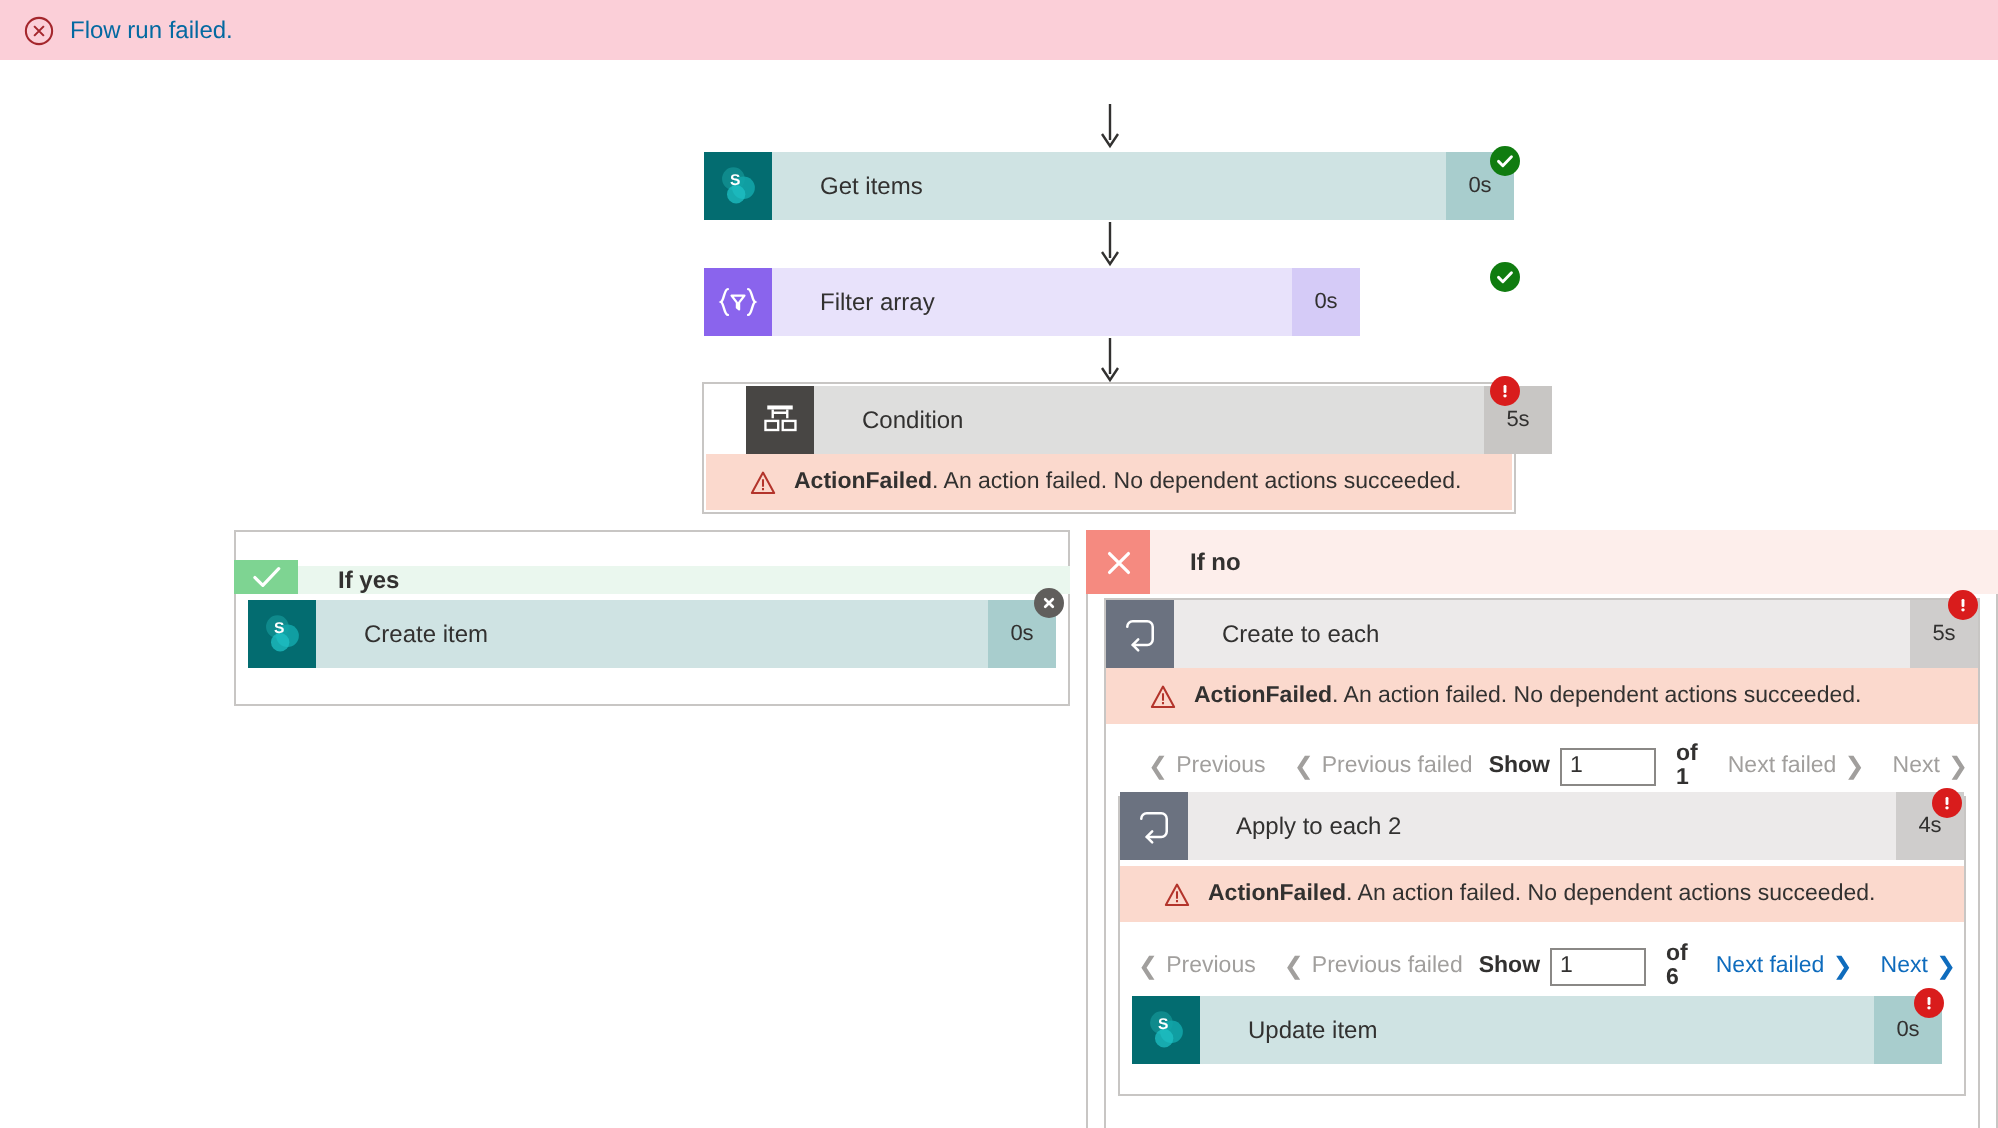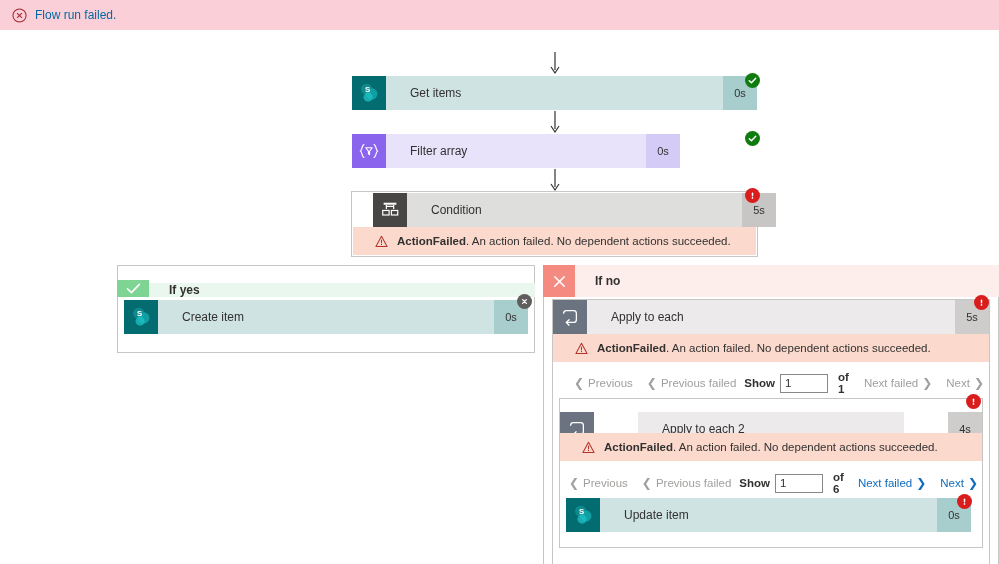--- a/index.html
+++ b/index.html
@@ -301,21 +301,21 @@
   </div>
 
   <div class="outline" style="left:552px; top:269px; width:438px; height:272px;"></div>
   <div class="card slate" style="left:553px; top:270px; width:436px;">
     <div class="card-icon">
       <svg width="20" height="20" viewBox="0 0 22 22">
         <path d="M4 7 A3 3 0 0 1 7 4 H15 A3 3 0 0 1 18 7 V14 A3 3 0 0 1 15 17 H7" fill="none" stroke="#ffffff" stroke-width="1.4" stroke-linecap="round"></path>
         <path d="M10 14 L7 17 L10 20" fill="none" stroke="#ffffff" stroke-width="1.4" stroke-linecap="round" stroke-linejoin="round"></path>
       </svg>
     </div>
-    <div class="card-title slate-body">Apply to each</div>
+    <div class="card-title slate-body">Create to each</div>
     <div class="card-dur slate-dur">5s</div>
   </div>
   <div class="badge badge-error" style="left:974px; top:265px;">
     <svg width="9" height="9" viewBox="0 0 10 10">
         <rect x="4.2" y="1.7" width="1.6" height="4.4" rx="0.7" fill="#fff"></rect>
         <circle cx="5" cy="7.7" r="0.95" fill="#fff"></circle>
       </svg>
   </div>
   <div class="errstrip" style="left:553px; top:304px; width:436px; height:28px;">
     <svg class="warn-tri" viewBox="0 0 14 14">
@@ -342,21 +342,21 @@
       <span>Next failed</span>
       <span class="chev">❯</span>
     </span>
     <span class="pg-item pg-disabled">
       <span>Next</span>
       <span class="chev">❯</span>
     </span>
   </div>
 
   <div class="outline" style="left:559px; top:368px; width:424px; height:150px;"></div>
-  <div class="card slate" style="left:560px; top:382px; width:422px;gap:44px;">
+  <div class="card slate" style="left:560px; top:366px; width:422px;">
     <div class="card-icon">
       <svg width="20" height="20" viewBox="0 0 22 22">
         <path d="M4 7 A3 3 0 0 1 7 4 H15 A3 3 0 0 1 18 7 V14 A3 3 0 0 1 15 17 H7" fill="none" stroke="#ffffff" stroke-width="1.4" stroke-linecap="round"></path>
         <path d="M10 14 L7 17 L10 20" fill="none" stroke="#ffffff" stroke-width="1.4" stroke-linecap="round" stroke-linejoin="round"></path>
       </svg>
     </div>
     <div class="card-title slate-body">Apply to each 2</div>
     <div class="card-dur slate-dur">4s</div>
   </div>
   <div class="badge badge-error" style="left:966px; top:364px;">

